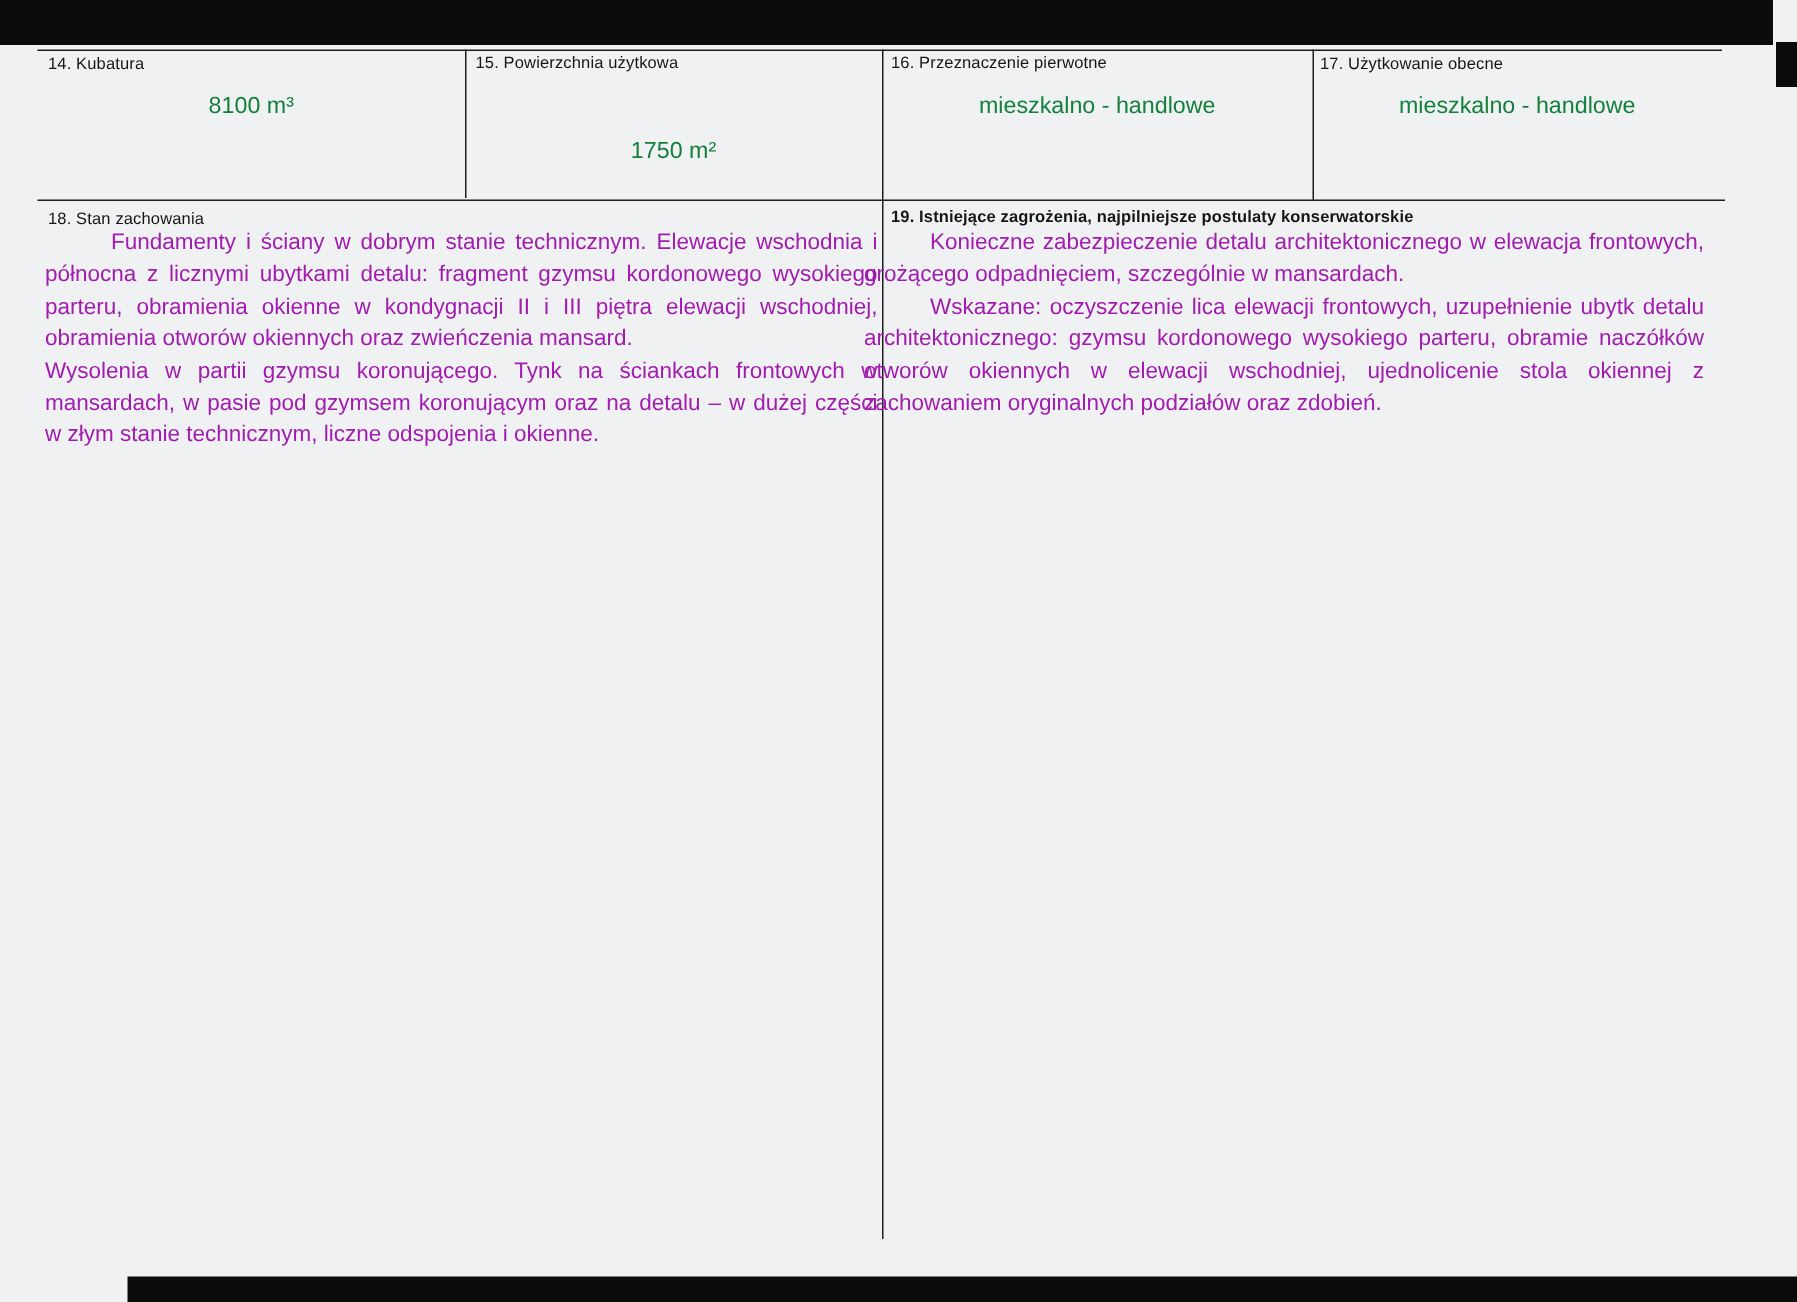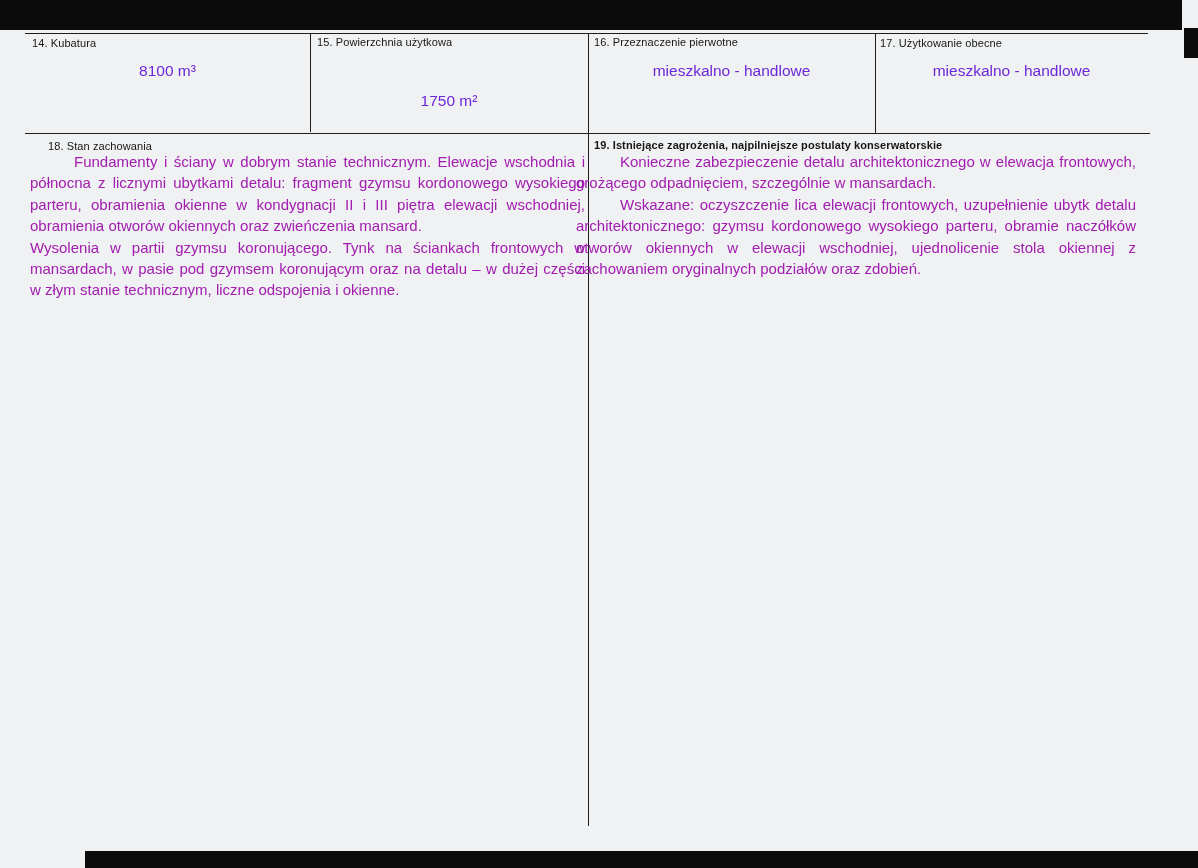--- a/index.html
+++ b/index.html
@@ -29,34 +29,34 @@
   .field-label{
     position:absolute;
     font-size:11px;
     letter-spacing:.1px;
     color:#161616;
     white-space:nowrap;
   }
   .field-value{
     position:absolute;
     font-size:15.5px;
-    color:#6d28d9;
+    color:#15803d;
     text-align:center;
     white-space:nowrap;
   }
   #label-14{left:32px;top:37px;}
   #label-15{left:317px;top:36px;}
   #label-16{left:594px;top:36px;}
   #label-17{left:880px;top:37px;}
   #value-14{left:25px;top:62px;width:285px;}
   #value-15{left:310px;top:60px;width:278px;margin-top:32px;}
   #value-16{left:588px;top:62px;width:287px;}
   #value-17{left:875px;top:62px;width:273px;}
   
-  #label-18{left:48px;top:140px;}
+  #label-18{left:32px;top:140px;}
   #label-19{left:594px;top:139px;font-weight:bold;}
   
   .body-block{
     position:absolute;
     font-size:15px;
     line-height:21.4px;
     text-align:justify;
     color:#a21caf;
   }
   .body-block p{margin:0;}

